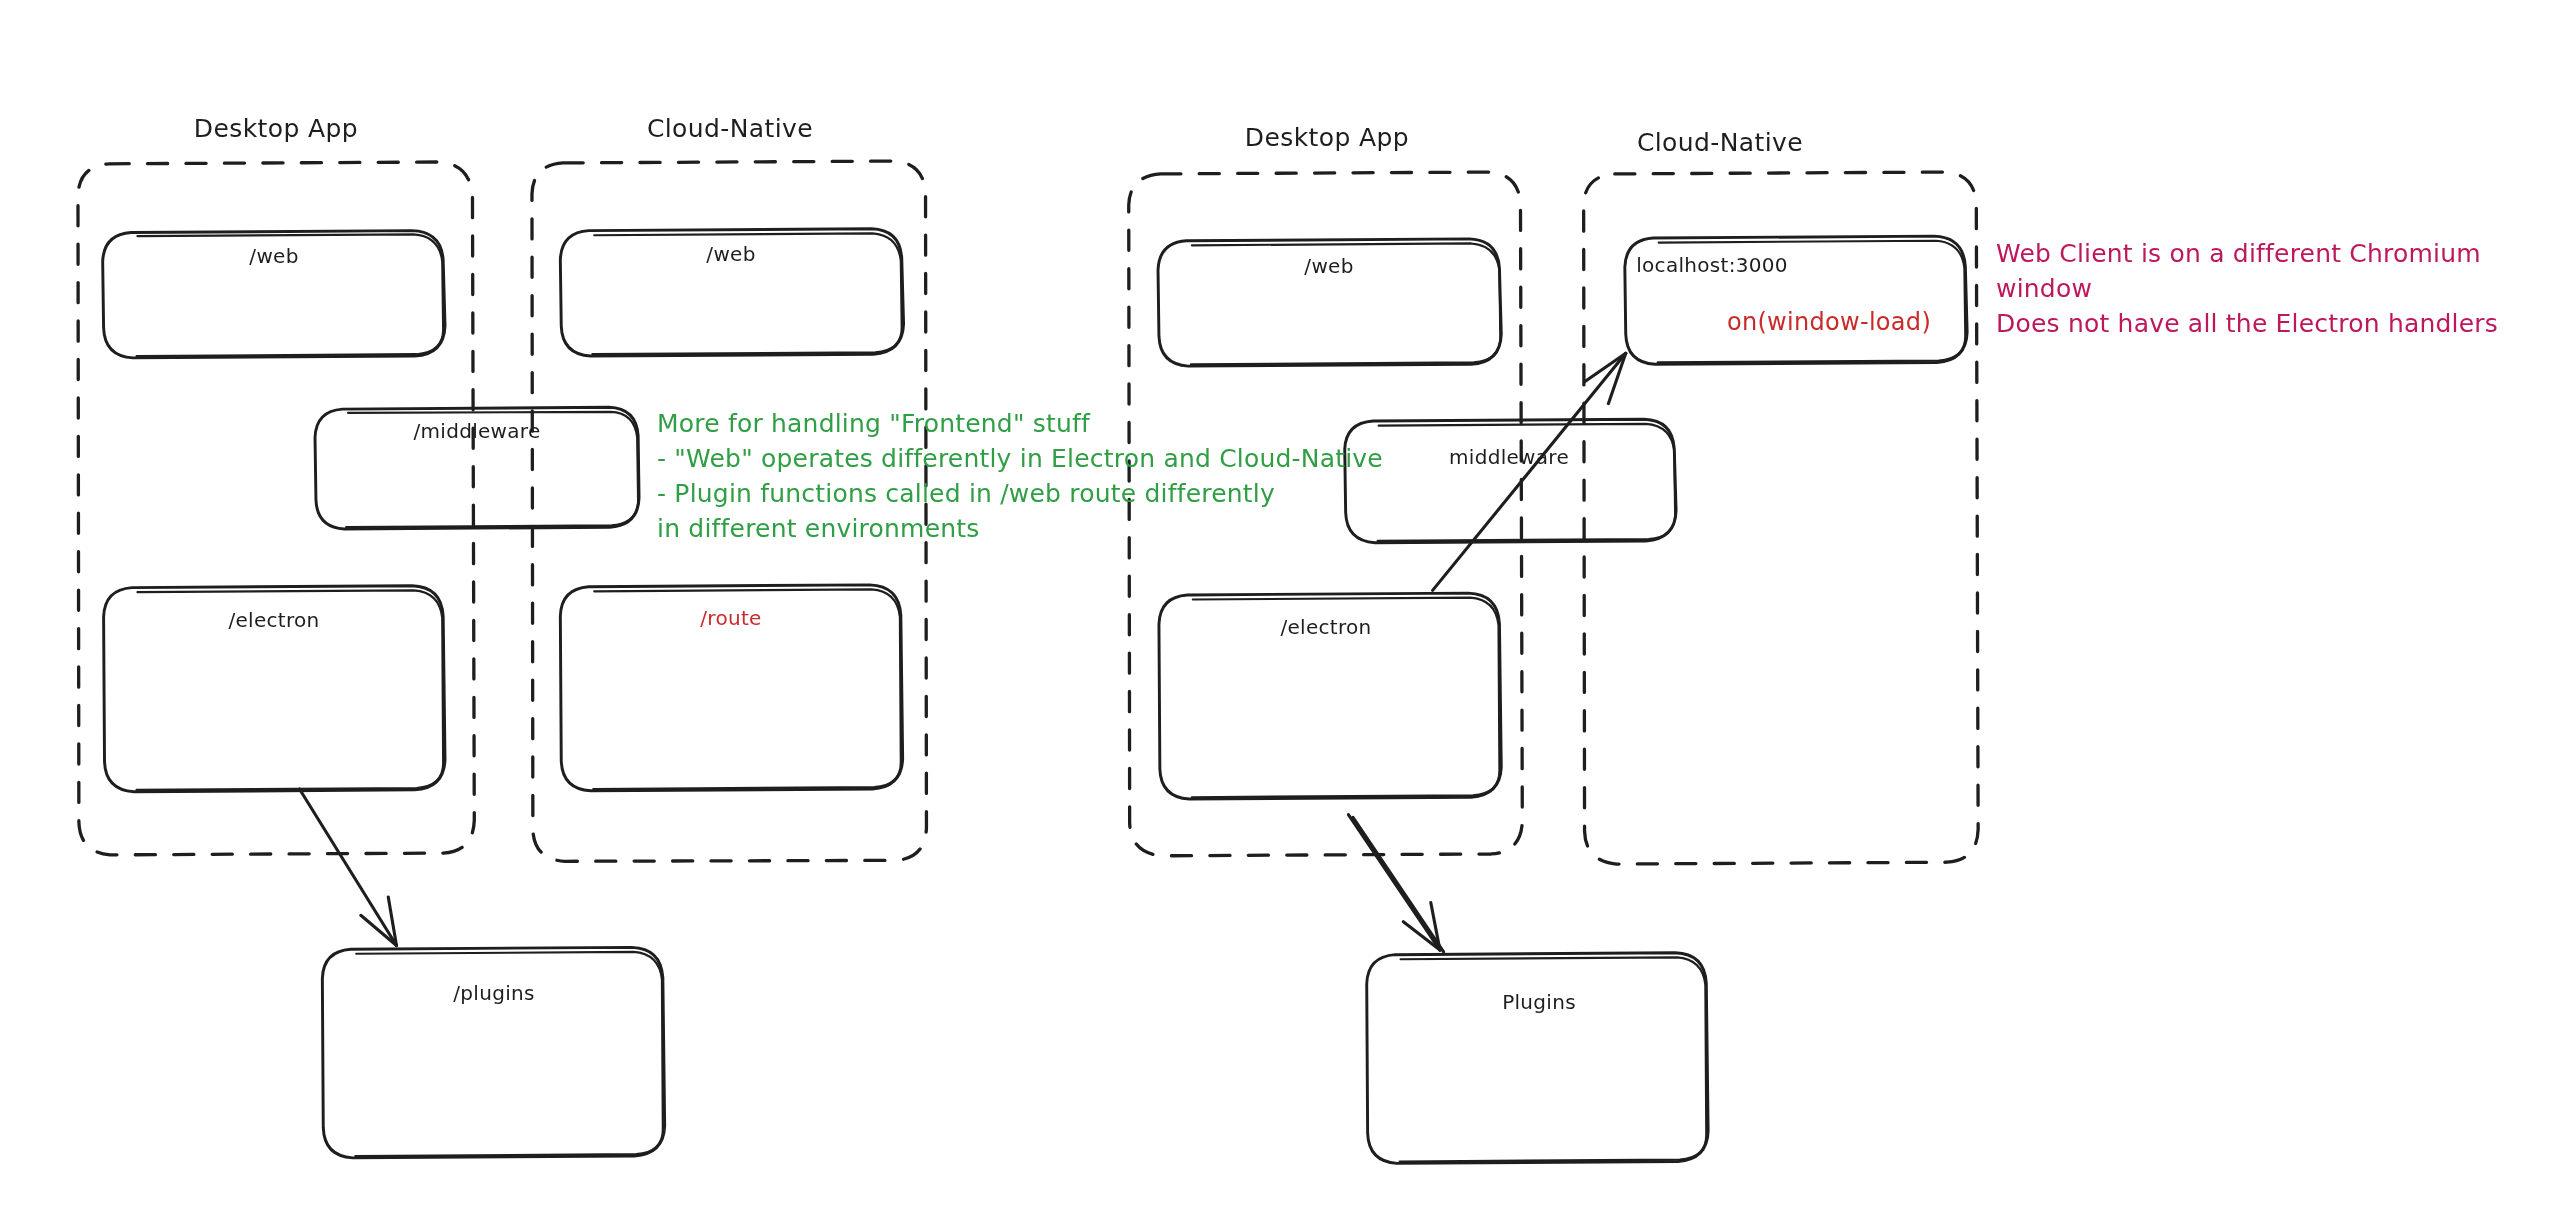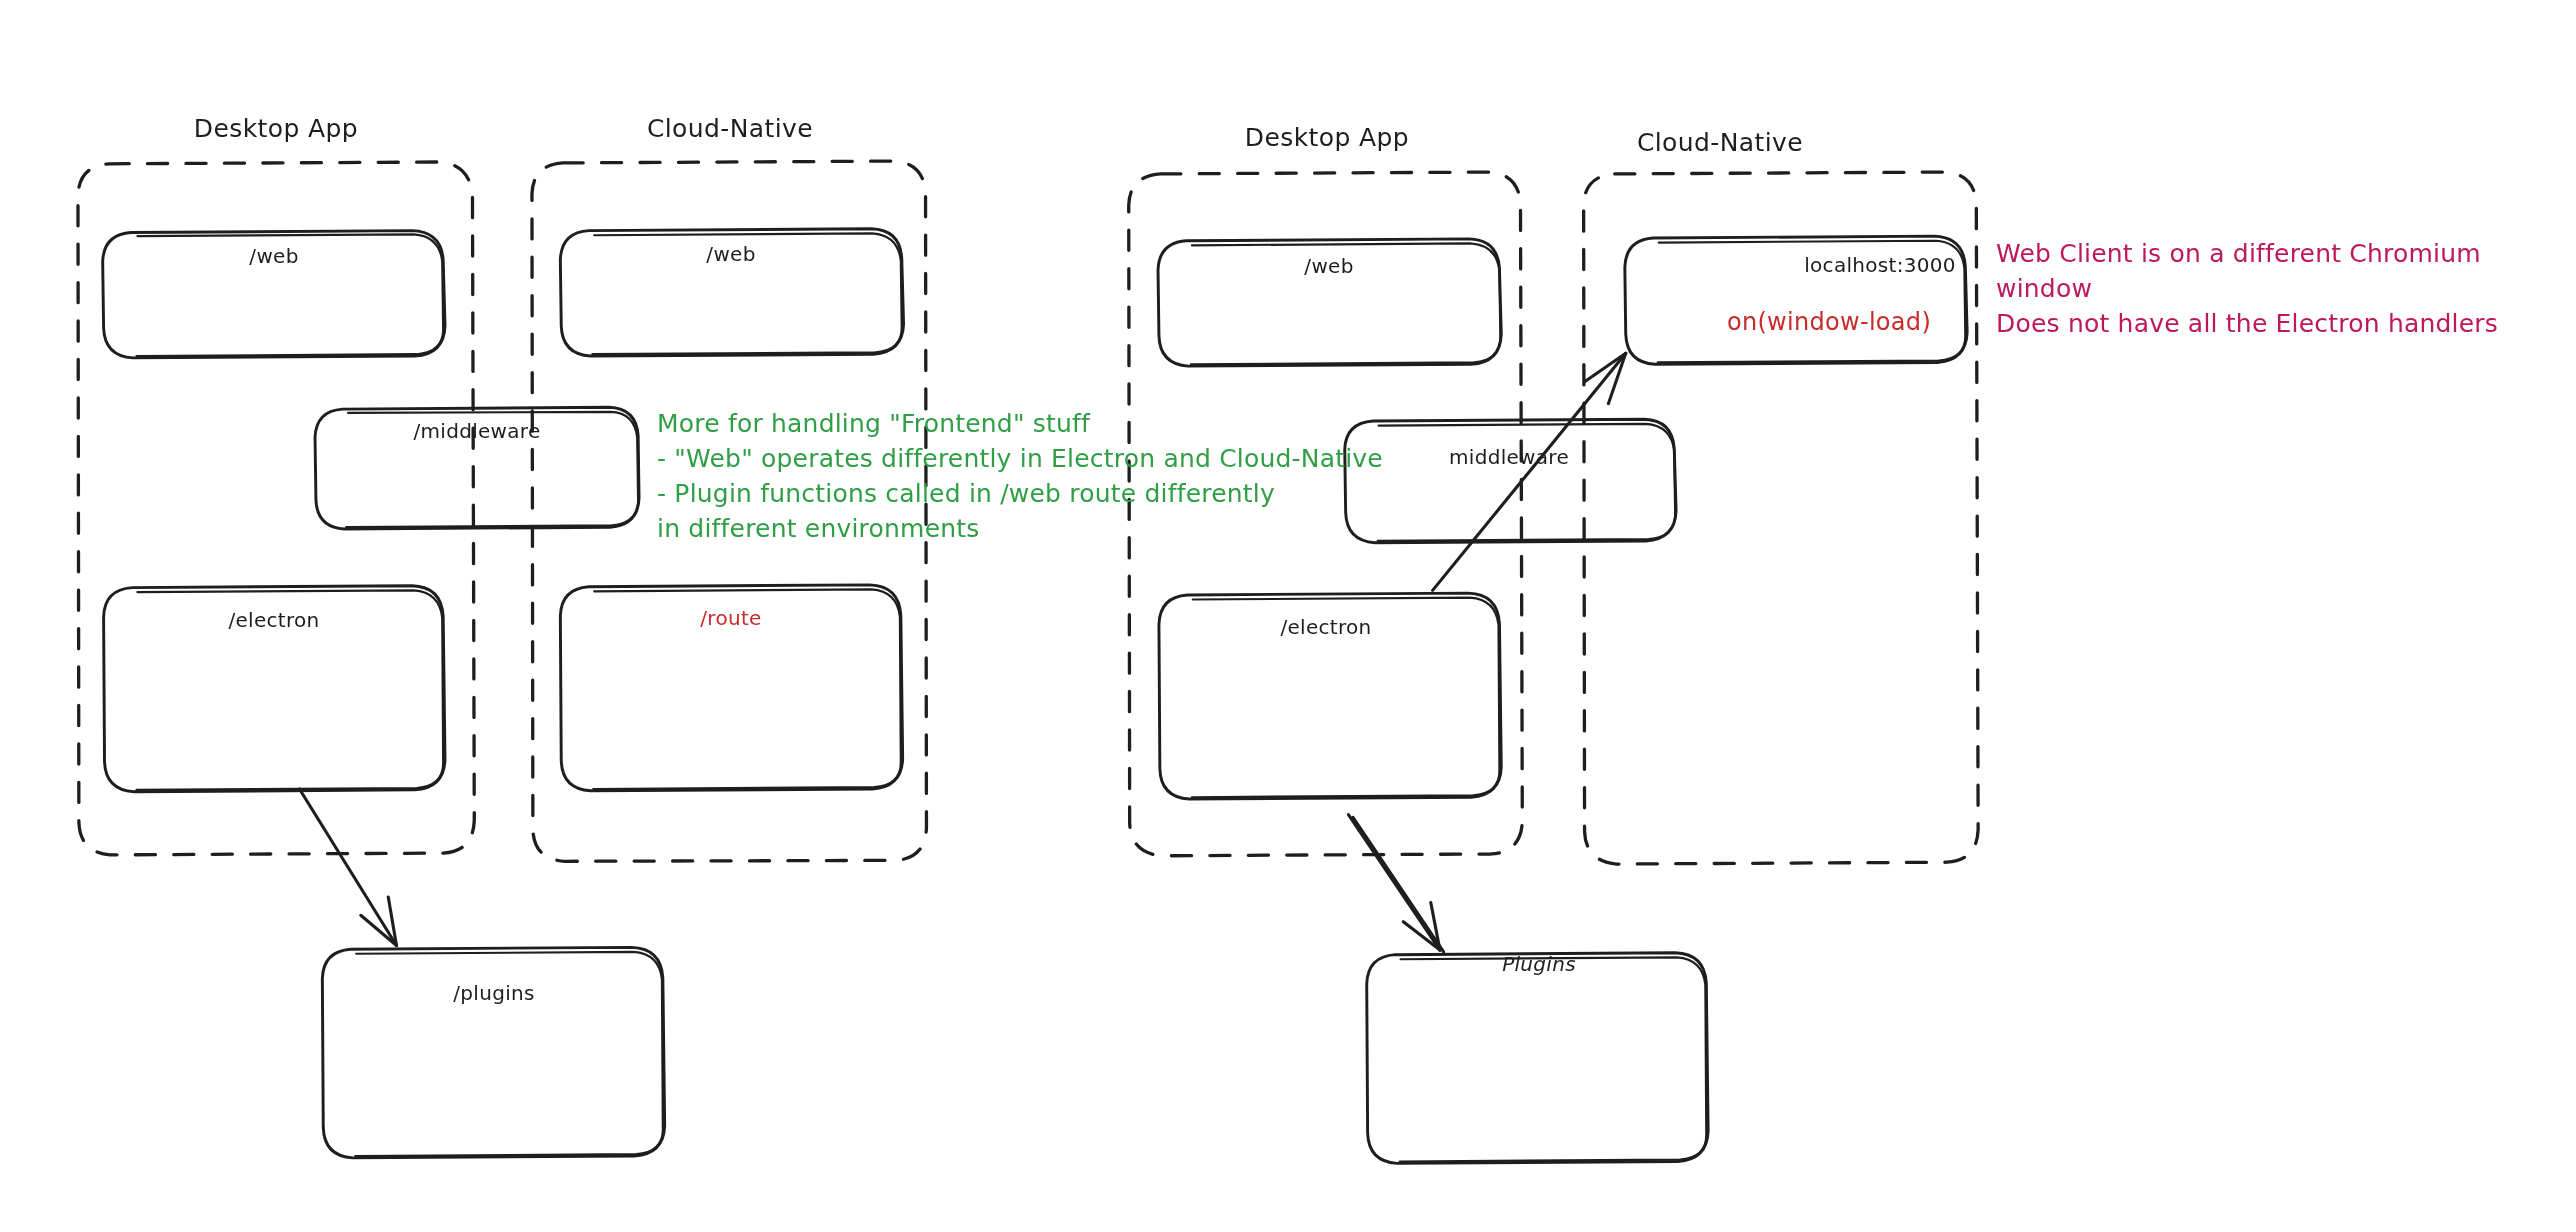--- a/index.html
+++ b/index.html
@@ -114,25 +114,25 @@
   <div class="lbl node-label" style="left:731px;top:242px;">/web</div>
   <div class="lbl node-label" style="left:477px;top:419px;">/middleware</div>
   <div class="lbl node-label" style="left:274px;top:608px;">/electron</div>
   <div class="lbl node-label red" style="left:731px;top:606px;">/route</div>
   <div class="lbl node-label" style="left:494px;top:981px;">/plugins</div>
 
   <div class="lbl group-title" style="left:1327px;top:123px;">Desktop App</div>
   <div class="lbl group-title" style="left:1720px;top:128px;">Cloud-Native</div>
 
   <div class="lbl node-label" style="left:1329px;top:254px;">/web</div>
-  <div class="lbl node-label" style="left:1880px;top:253px;">localhost:3000</div>
+  <div class="lbl node-label" style="left:1712px;top:253px;">localhost:3000</div>
   <div class="lbl node-sub" style="left:1829px;top:308px;">on(window-load)</div>
   <div class="lbl node-label" style="left:1509px;top:445px;">middleware</div>
   <div class="lbl node-label" style="left:1326px;top:615px;">/electron</div>
-  <div class="lbl node-label" style="left:1539px;top:952px;font-style:italic;">Plugins</div>
+  <div class="lbl node-label" style="left:1539px;top:990px;">Plugins</div>
 
   <div class="note green" style="position:absolute;left:657px;top:406px;">
     <div>More for handling "Frontend" stuff</div>
     <div>- "Web" operates differently in Electron and Cloud-Native</div>
     <div>- Plugin functions called in /web route differently</div>
     <div>in different environments</div>
   </div>
 
   <div class="note red" style="position:absolute;left:1996px;top:236px;">
     <div>Web Client is on a different Chromium window</div>

